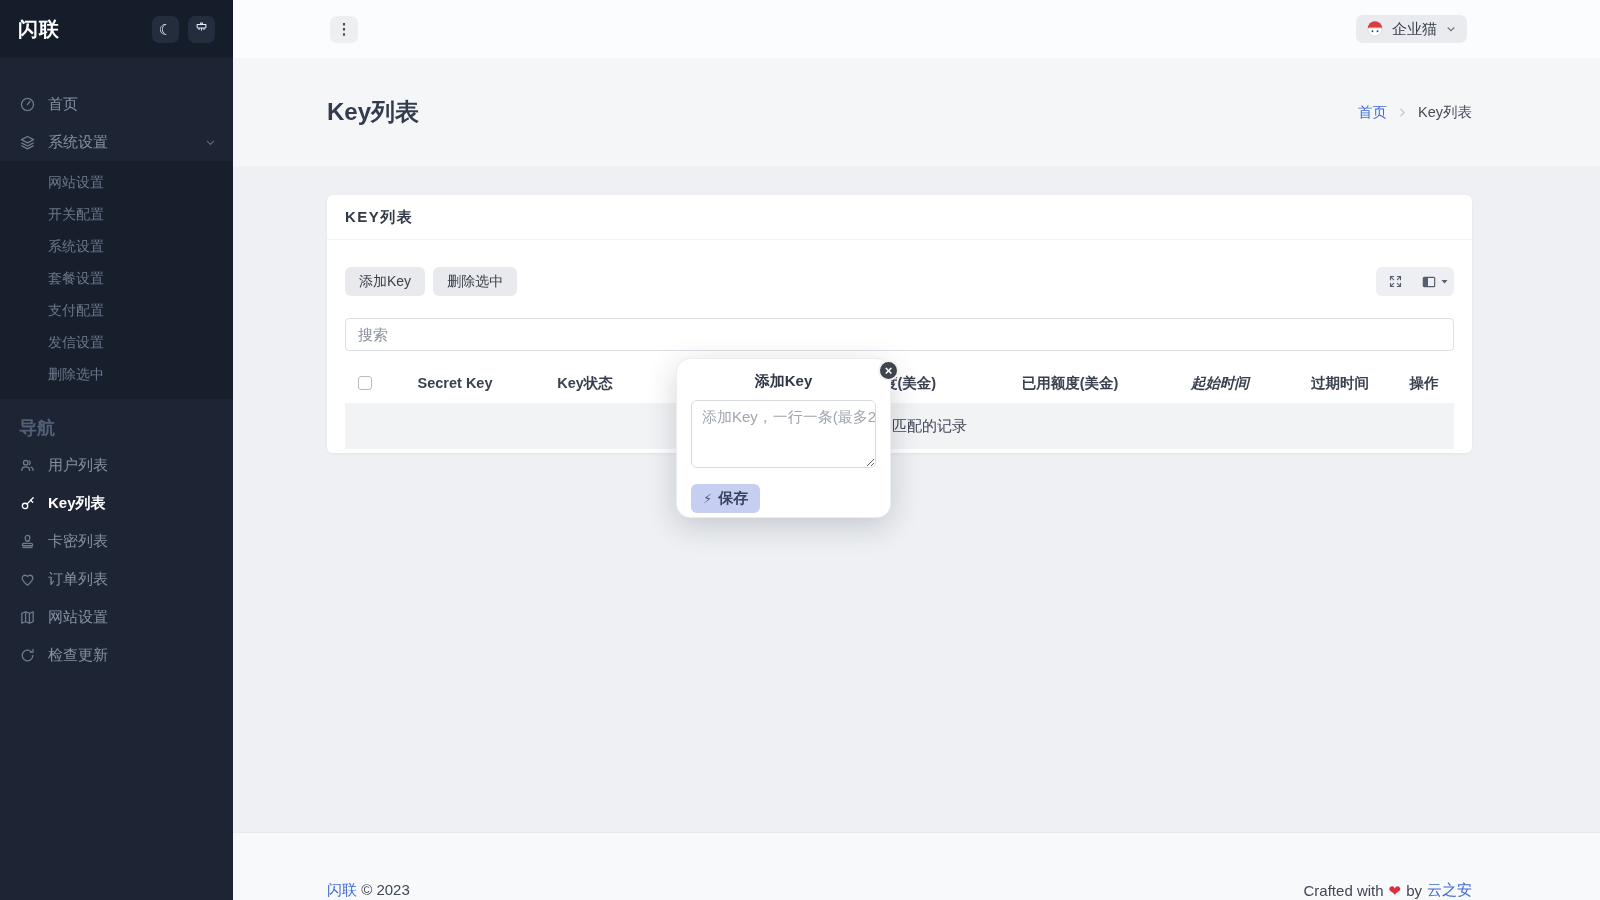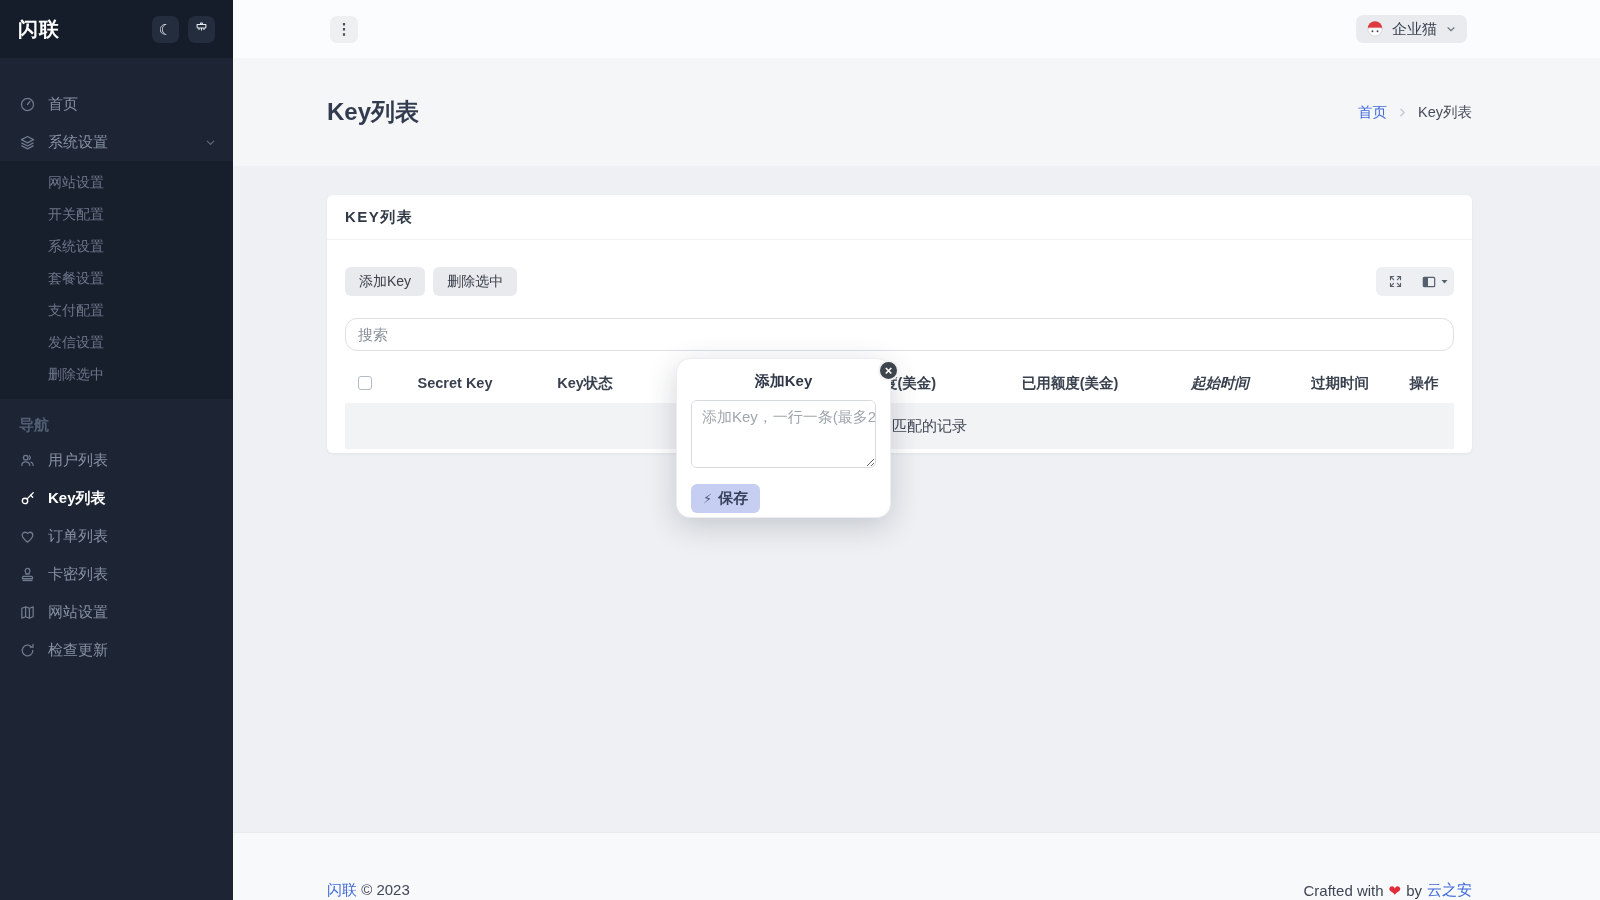--- a/index.html
+++ b/index.html
@@ -21,21 +21,21 @@
   .side-nav { padding-top:27px; }
   .menu-item { height:38px; display:flex; align-items:center; padding:0 16px 0 19px;
     color:#8590a2; font-size:15px; cursor:pointer; }
   .menu-item .nav-ic { width:17px; height:17px; margin-right:12px; color:#6f7a8e; flex:none; }
   .menu-item .grow { flex:1; }
   .menu-item.active { color:#fff; font-weight:700; }
   .menu-item.active .nav-ic { color:#fff; }
   .submenu { background:rgba(0,0,0,0.14); padding:6px 0 8px; }
   .submenu-item { height:32px; display:flex; align-items:center; padding-left:48px;
     color:#6b7689; font-size:14px; cursor:pointer; }
-  .section-label { margin:17px 0 6px; padding-left:19px; color:#525f76; font-size:15px; font-weight:700; }
+  .section-label { margin:17px 0 6px; padding-left:19px; color:#525f76; font-size:18px; font-weight:700; }
 
   
   .topbar { position:absolute; left:233px; right:0; top:0; height:58px; background:#fbfcfd;
     display:flex; align-items:center; padding:0 133px 0 97px; }
   .kebab-btn { width:28px; height:27px; border:none; border-radius:7px; background:#edeff1;
     color:#4a5058; font-size:15px; font-weight:700; cursor:pointer; display:flex; align-items:center; justify-content:center; }
   .topbar .spacer { flex:1; }
   .locale-btn { height:28px; border:none; border-radius:7px; background:#e9ebef; cursor:pointer;
     display:flex; align-items:center; gap:8px; padding:0 10px; font-size:15px; color:#3a4150;
     font-family:inherit; }
@@ -57,21 +57,21 @@
   .card-header { height:45px; display:flex; align-items:center; padding:0 18px;
     border-bottom:1px solid #f1f2f4; font-size:15px; font-weight:600; letter-spacing:1.5px; color:#313a46; }
   .card-body { padding:27px 18px 4px; }
   .toolbar { display:flex; align-items:center; }
   .btn-plain { border:none; border-radius:6px; background:#e8eaed; color:#3c414b; font-size:14px;
     padding:0 14px; height:29px; margin-right:8px; cursor:pointer; font-family:inherit; }
   .toolbar .grow { flex:1; }
   .icon-group { display:flex; align-items:center; background:#edeff2; border-radius:6px; height:29px; }
   .icon-group .tool-btn { border:none; background:transparent; color:#555f6d; width:39px; height:29px;
     display:flex; align-items:center; justify-content:center; cursor:pointer; gap:3px; }
-  .search-input { margin-top:22px; width:100%; height:33px; border:1px solid #dcdfe4; border-radius:12px;
+  .search-input { margin-top:22px; width:100%; height:33px; border:1px solid #dcdfe4; border-radius:4px;
     padding:0 12px; font-size:15px; color:#3a4150; background:#fff; font-family:inherit; }
   .search-input::placeholder { color:#8b929c; }
 
   .tablewrap { margin-top:12px; }
   .thead-row { display:flex; align-items:center; height:40px; }
   .th { display:flex; align-items:center; justify-content:center; font-size:14.5px; font-weight:700;
     color:#39414f; cursor:pointer; white-space:nowrap; }
   .col-check{width:40px;} .col-1{width:140px;} .col-2{width:120px;} .col-spacer{width:160px;}
   .col-3{width:180px;} .col-4{width:170px;} .col-5{width:130px;font-style:italic;} .col-6{width:110px;} .col-7{width:58px;}
   .checkbox { width:14px; height:14px; appearance:none; border:1.5px solid #b4bbc5; border-radius:3px;
@@ -181,35 +181,35 @@
             <path d="M11.5 12.5L20 4"></path>
             <path d="M16.5 7.5l2.8 2.8"></path>
         </svg>
       </span>
       <span class="grow">Key列表</span>
     </div>
 
     <div class="menu-item">
       <span class="nav-ic">
         <svg width="17" height="17" viewBox="0 0 24 24" fill="none" stroke="currentColor" stroke-width="1.8" stroke-linejoin="round">
-          <path d="M12 20C8 16.8 4.5 13.9 4.5 10.2 4.5 7.9 6.3 6 8.6 6c1.4 0 2.7.7 3.4 1.8C12.7 6.7 14 6 15.4 6c2.3 0 4.1 1.9 4.1 4.2 0 3.7-3.5 6.6-7.5 9.8z"></path>
-        </svg>
-      </span>
-      <span class="grow">订单列表</span>
-    </div>
-
-    <div class="menu-item">
-      <span class="nav-ic">
-        <svg width="17" height="17" viewBox="0 0 24 24" fill="none" stroke="currentColor" stroke-width="1.8" stroke-linejoin="round">
           <path d="M12 3.5c-1.9 0-3.3 1.4-3.3 3.2 0 1.9 1.1 2.6 1.1 4.6h4.4c0-2 1.1-2.7 1.1-4.6 0-1.8-1.4-3.2-3.3-3.2z"></path>
           <path d="M6.5 14.5h11A1.5 1.5 0 0 1 19 16v2H5v-2a1.5 1.5 0 0 1 1.5-1.5z"></path>
             <path d="M5 20.5h14"></path>
         </svg>
       </span>
       <span class="grow">卡密列表</span>
+    </div>
+
+    <div class="menu-item">
+      <span class="nav-ic">
+        <svg width="17" height="17" viewBox="0 0 24 24" fill="none" stroke="currentColor" stroke-width="1.8" stroke-linejoin="round">
+          <path d="M12 20C8 16.8 4.5 13.9 4.5 10.2 4.5 7.9 6.3 6 8.6 6c1.4 0 2.7.7 3.4 1.8C12.7 6.7 14 6 15.4 6c2.3 0 4.1 1.9 4.1 4.2 0 3.7-3.5 6.6-7.5 9.8z"></path>
+        </svg>
+      </span>
+      <span class="grow">订单列表</span>
     </div>
 
     <div class="menu-item">
       <span class="nav-ic">
         <svg width="17" height="17" viewBox="0 0 24 24" fill="none" stroke="currentColor" stroke-width="1.8" stroke-linejoin="round">
           <path d="M4 6l5.3-2L15 6l5-2v14l-5.3 2L9 18l-5 2z"></path>
             <path d="M9.3 4v14M14.7 6v14"></path>
         </svg>
       </span>
       <span class="grow">网站设置</span>

